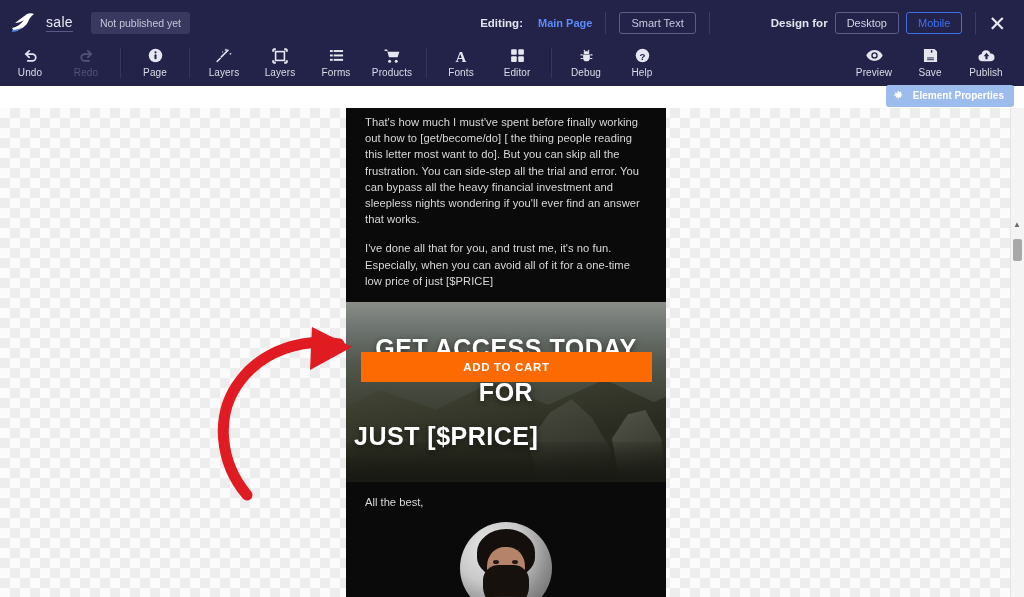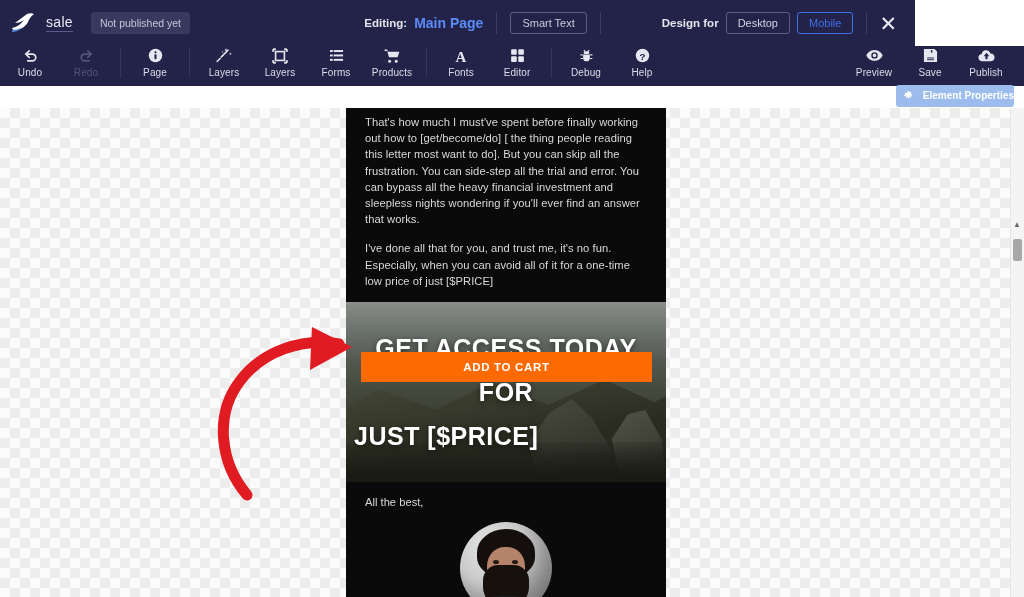--- a/index.html
+++ b/index.html
@@ -6,21 +6,21 @@
   html, body {
     width: 1024px; height: 597px;
     font-family: "Liberation Sans", sans-serif;
     overflow: hidden;
     background: #ffffff;
   }
   #app { position: relative; width: 1024px; height: 597px; }
 
   
   .topbar {
-    position: absolute; left: 0; top: 0; width: 915px; height: 46px;
+    position: absolute; left: 0; top: 0; width: 1024px; height: 46px;
     background: #232349;
     display: flex; align-items: center;
   }
   .brand-wrap { display: flex; align-items: center; padding-left: 10px; gap: 10px; }
   .logo-icon { width: 26px; height: 24px; display: block; }
   .brand-name {
     color: #e9e9f3; font-size: 14px; letter-spacing: .3px;
     border-bottom: 1px solid #5a5a86; padding-bottom: 1px;
   }
   .pub-badge {
@@ -29,21 +29,21 @@
     font-size: 10.5px; padding: 5px 9px; border-radius: 3px;
     white-space: nowrap;
   }
   .topbar-right {
     margin-left: auto; display: flex; align-items: center; gap: 0px;
     padding-right: 12px; height: 100%;
   }
   .tb-group { display: flex; align-items: center; gap: 7px; padding: 0 13px; height: 26px; }
   .tb-sep { width: 1px; height: 22px; background: #3b3b63; }
   .lbl-strong { color: #e4e4ef; font-size: 11.5px; font-weight: bold; padding-left: 48px; }
-  .lnk-blue { color: #5b8bf7; font-size: 14px; font-weight: bold; }
+  .lnk-blue { color: #5b8bf7; font-size: 11px; font-weight: bold; margin-left: 8px; }
   .btn-outline {
     border: 1px solid #5d5d85; color: #c9c9dc; background: transparent;
     font-size: 11px; padding: 4px 11px; border-radius: 3px; white-space: nowrap;
   }
   .btn-outline.sel {
     border-color: #3f6fe8; color: #3f6fe8;
   }
   .btn-outline.desktop { color: #d3d3e2; }
   .close-x {
     color: #e9e9f3; font-size: 21px; line-height: 1; padding: 0 6px 0 12px;
@@ -70,21 +70,21 @@
 
   
   .subbar {
     position: absolute; left: 0; top: 86px; width: 1024px; height: 22px;
     background: #ffffff;
   }
   .elem-props {
     position: absolute; right: 10px; top: 85px;
     background: #9bbcec; color: #ffffff;
     font-size: 10px; font-weight: bold;
-    padding: 5px 0 6px 8px; border-radius: 3px;
+    padding: 5px 10px 6px 8px; border-radius: 3px;
     display: flex; align-items: center; gap: 10px;
     white-space: nowrap;
   }
   .gear { width: 9px; height: 9px; display: block; }
 
   
   .canvas {
     position: absolute; left: 0; top: 108px; width: 1010px; height: 489px;
     background-color: #fbfbfb;
     background-image:

